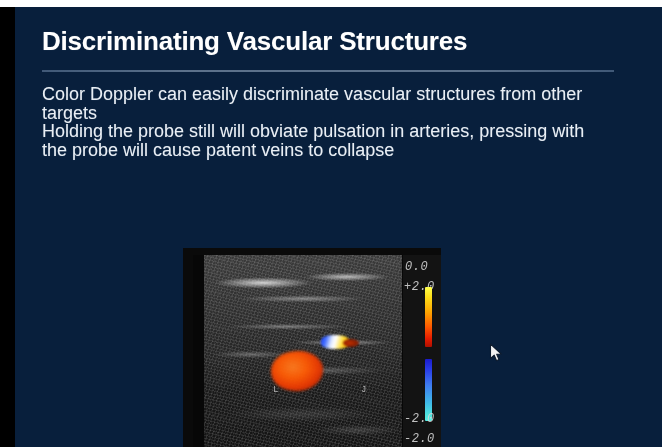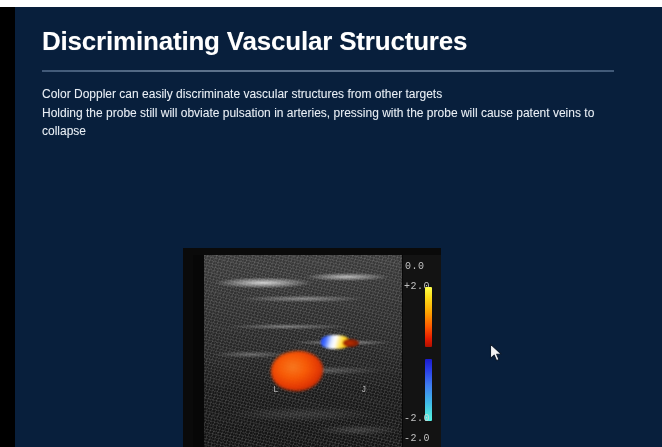--- a/index.html
+++ b/index.html
@@ -20,21 +20,21 @@
 
   .slide-title{position:absolute;left:27px;top:19px;width:580px;
       color:#ffffff;font-size:26px;font-weight:bold;letter-spacing:-0.2px;
       line-height:30px;text-shadow:0 0 1px rgba(255,255,255,.25);}
 
   .title-rule{position:absolute;left:27px;top:63px;width:572px;height:2px;
       background:linear-gradient(to right,#4a6382 0%,#6b8099 25%,#6b8099 75%,#4a6382 100%);
       opacity:.85;}
 
   .body-block{position:absolute;left:27px;top:78px;width:572px;}
-  .para{color:#e9eef4;font-size:12px;line-height:18.5px;
+  .para{color:#e9eef4;font-size:18px;line-height:18.5px;
         font-weight:400;margin:0 0 0 0;text-shadow:0 0 1px rgba(200,220,240,.3);}
   .para.p2{}
 
   
   .us-panel{position:absolute;left:168px;top:241px;width:258px;height:206px;
             background:#0a0a0a;overflow:hidden;}
   .us-inner{position:absolute;left:10px;top:7px;width:248px;height:199px;
             background:#070707;overflow:hidden;}
 
   
@@ -74,22 +74,22 @@
   .cal-r{left:168px;top:131px;}
 
   
   .scale-col{position:absolute;right:0px;top:0px;width:38px;height:199px;
              background:#131313;}
   .scale-bar{position:absolute;left:22px;width:7px;border-radius:1px;}
   .scale-bar-top{top:32px;height:60px;
       background:linear-gradient(to bottom,#ffff4d 0%,#ffe01a 16%,#ffa500 42%,#ff5a00 66%,#e61c00 86%,#b01000 100%);}
   .scale-bar-bot{top:104px;height:62px;
       background:linear-gradient(to bottom,#1b1bcc 0%,#2a3fe8 18%,#3f7bf0 42%,#3fb8e8 70%,#4fe3dd 90%,#55f0e6 100%);}
-  .scale-lbl{position:absolute;color:#d8d8d8;font-size:10px;line-height:8px;
-             font-family:"Liberation Mono", monospace;letter-spacing:.5px;opacity:.88;}
+  .scale-lbl{position:absolute;color:#d8d8d8;font-size:12px;line-height:8px;
+             font-family:"Liberation Mono", monospace;letter-spacing:.5px;opacity:.88;font-style:italic;}
   .lbl-top{left:2px;top:8px;}
   .lbl-pos{left:1px;top:28px;}
   .lbl-neg{left:1px;top:160px;}
   .lbl-bot{left:1px;top:180px;}
 
   
   .cursor{position:absolute;left:489px;top:343px;width:14px;height:20px;}
 </style>
 </head>
 <body>

